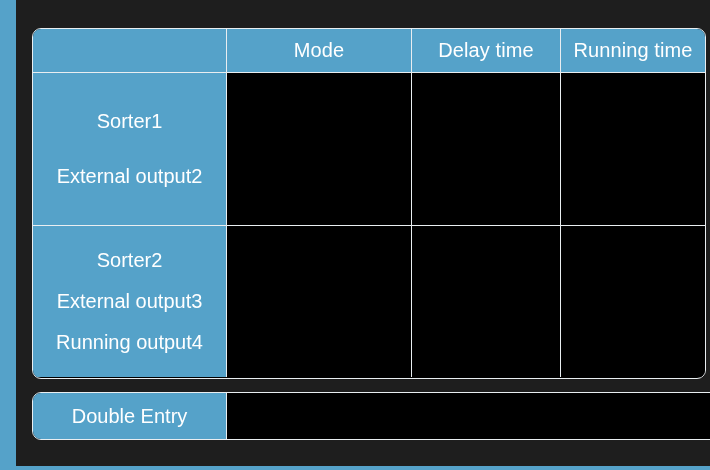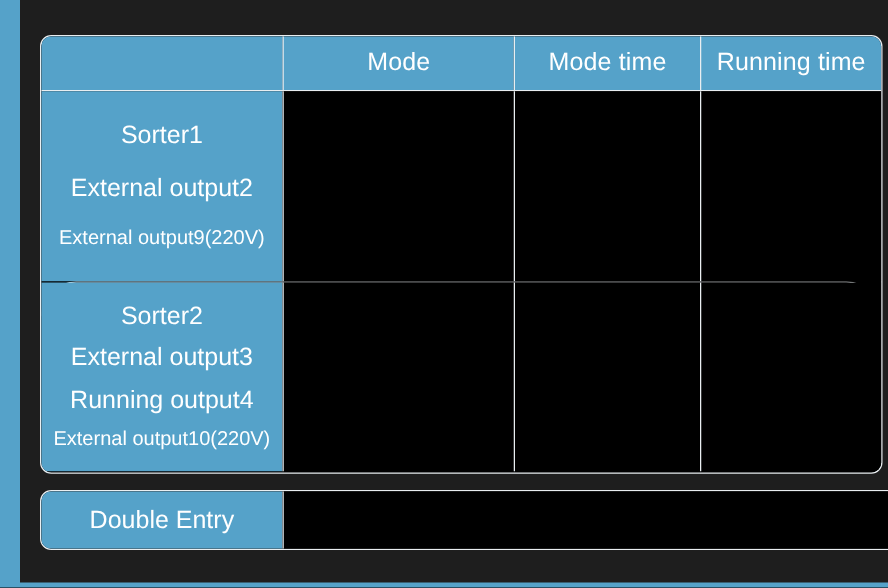--- a/index.html
+++ b/index.html
@@ -40,21 +40,21 @@
     background: #000000;
   }
 
   .trow {
     display: flex;
     width: 100%;
     box-sizing: border-box;
   }
   .trow.header-row { height: 44px; }
   .trow.group-row  { height: 152px; }
-  .trow.group-row + .trow.group-row { border-top: 1px solid #e9eef1; border-radius: 28px; }
+  .trow.group-row + .trow.group-row { border-top: 1px solid #e9eef1; }
   .trow.header-row { border-bottom: 1px solid #e9eef1; }
 
   .cell {
     box-sizing: border-box;
     display: flex;
     align-items: center;
     justify-content: center;
     overflow: hidden;
   }
   .cell + .cell { border-left: 1px solid #e9eef1; }
@@ -111,41 +111,39 @@
 </head>
 <body>
 
 <div id="screen">
 
   <div id="config-table">
 
     <div class="trow header-row">
       <div class="cell head-cell col-label"></div>
       <div class="cell head-cell col-mode">Mode</div>
-      <div class="cell head-cell col-delay">Mode time</div>
+      <div class="cell head-cell col-delay">Delay time</div>
       <div class="cell head-cell col-running">Running time</div>
     </div>
 
     <div class="trow group-row">
       <div class="cell label-cell col-label">
         <div class="label-line">Sorter1</div>
         <div class="label-line">External output2</div>
-        <div class="label-line tight">External output9(220V)</div>
       </div>
       <div class="cell value-cell col-mode"></div>
       <div class="cell value-cell col-delay"></div>
       <div class="cell value-cell col-running"></div>
     </div>
 
     <div class="trow group-row">
       <div class="cell label-cell col-label">
         <div class="label-line">Sorter2</div>
         <div class="label-line">External output3</div>
         <div class="label-line">Running output4</div>
-        <div class="label-line tight">External output10(220V)</div>
       </div>
       <div class="cell value-cell col-mode"></div>
       <div class="cell value-cell col-delay"></div>
       <div class="cell value-cell col-running"></div>
     </div>
 
   </div>
 
   <div id="bottom-row">
     <div class="cell label-cell col-label">

